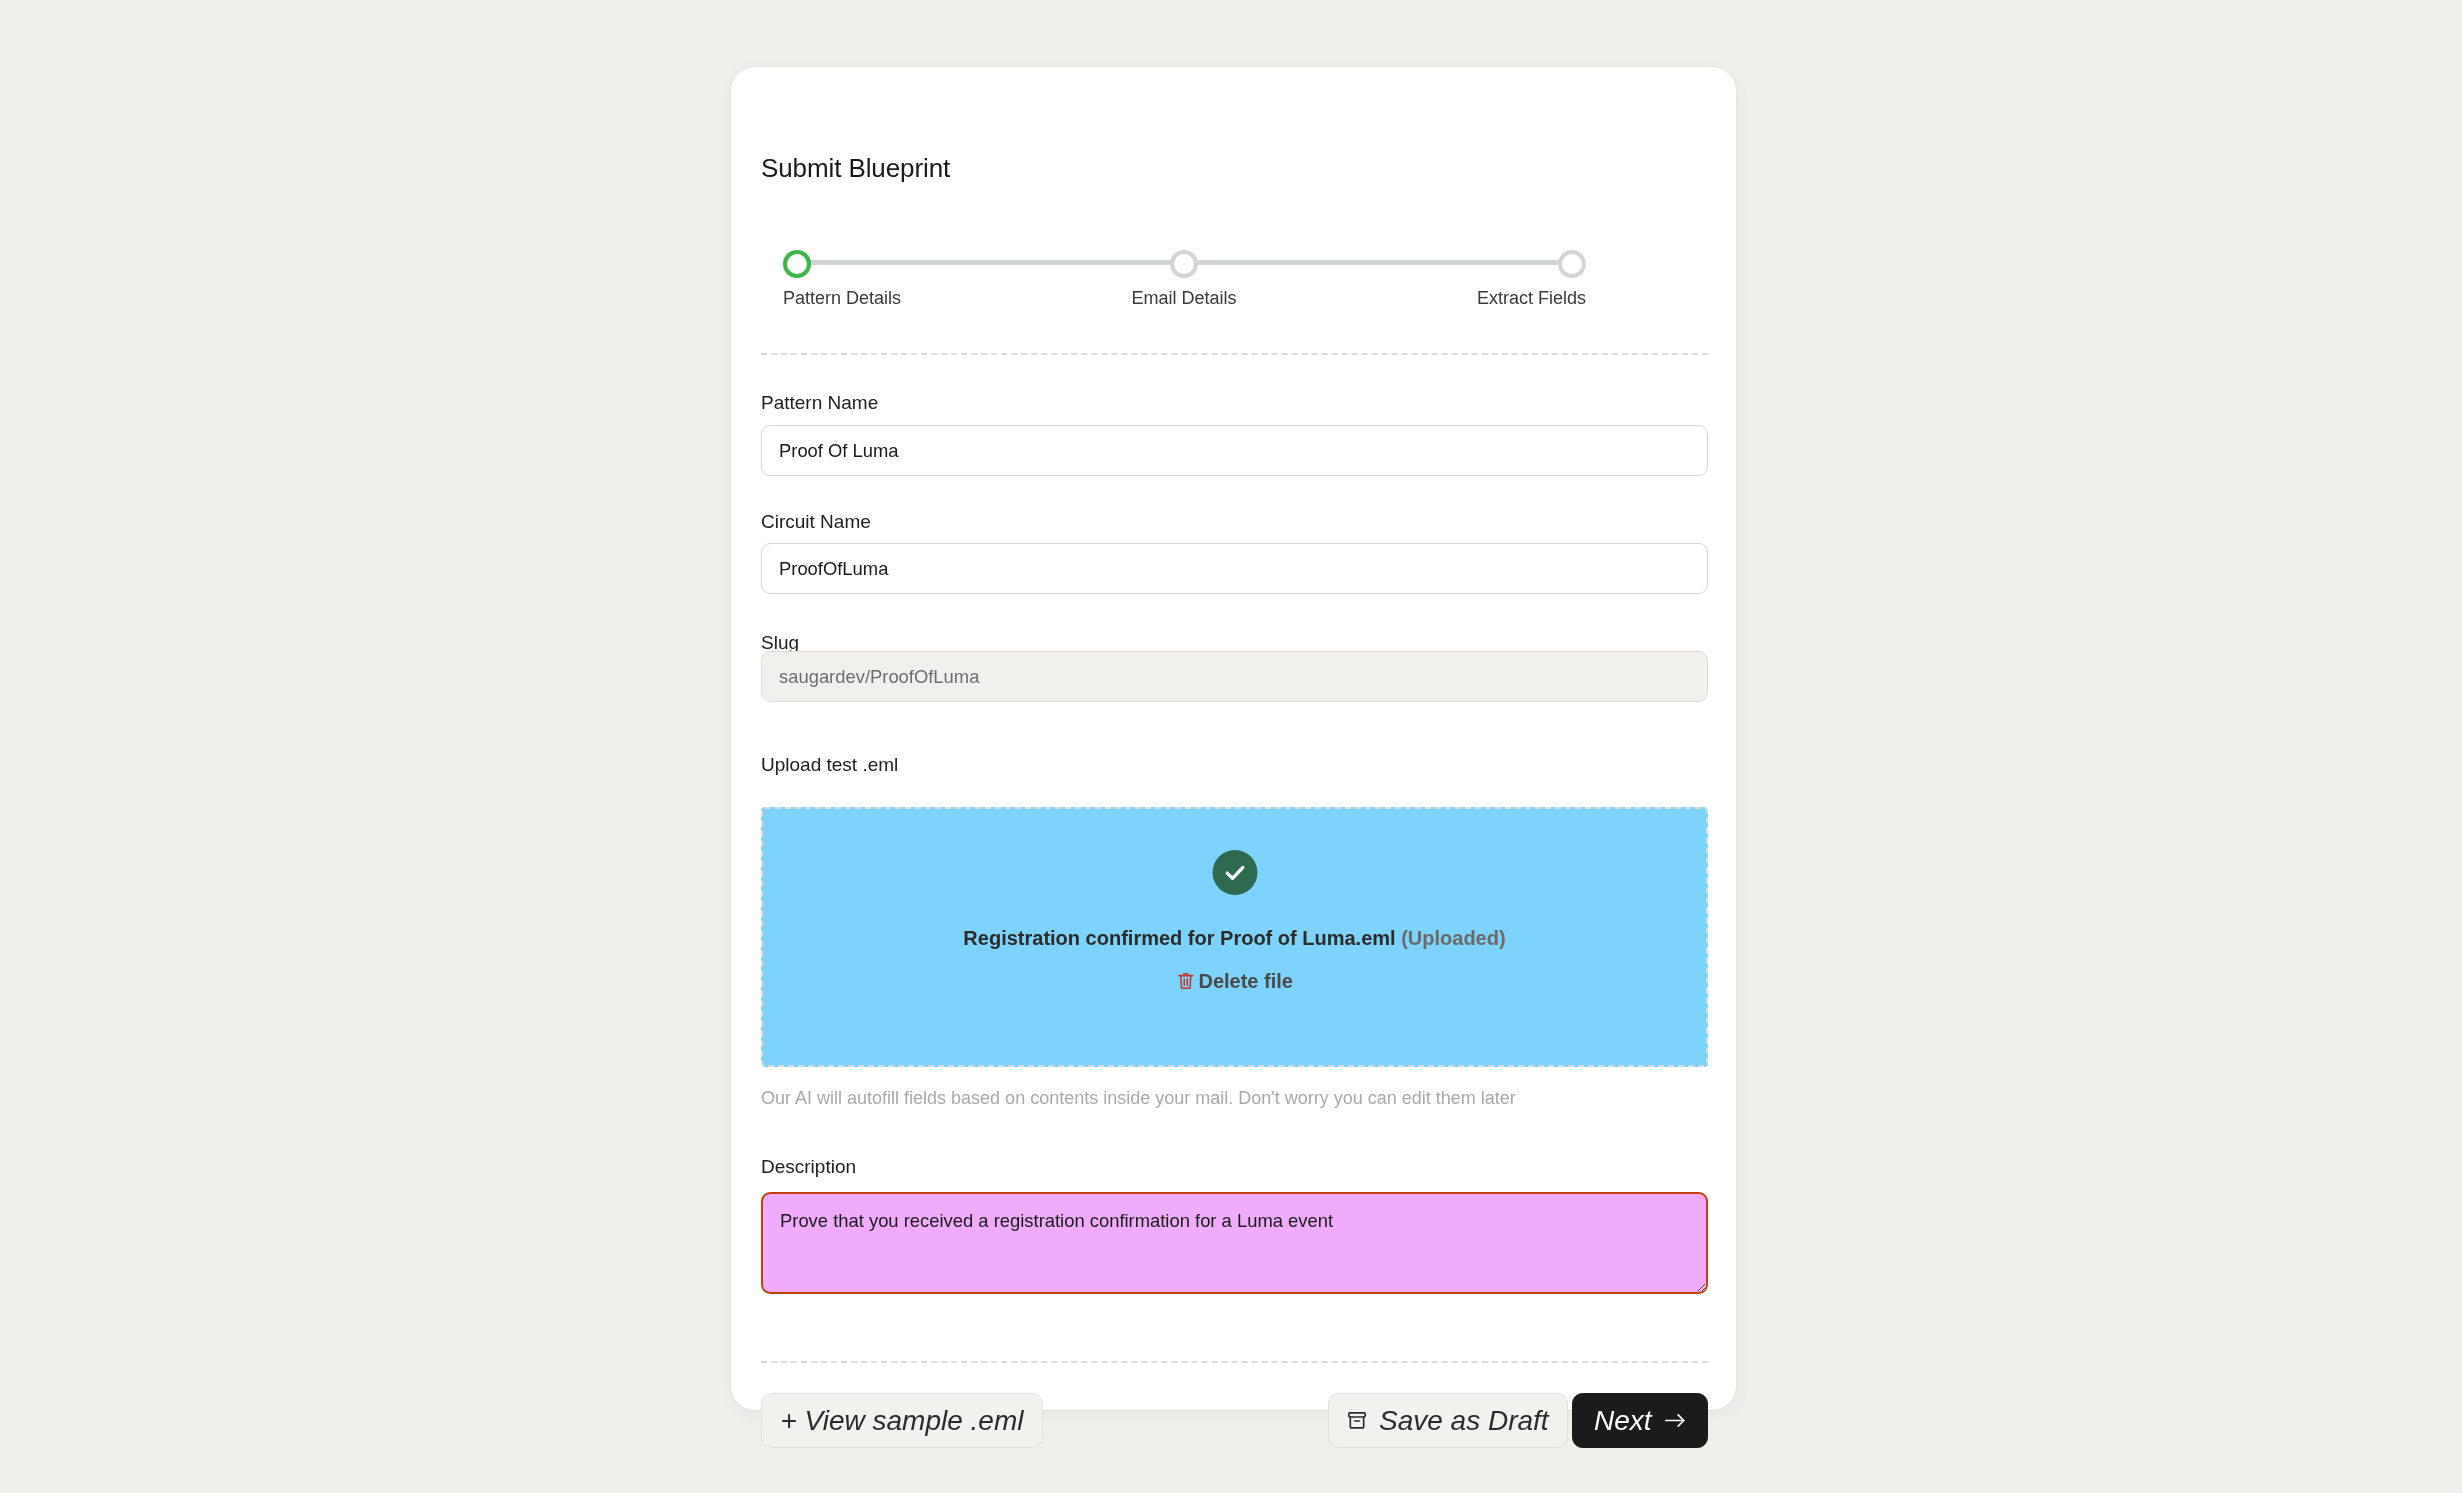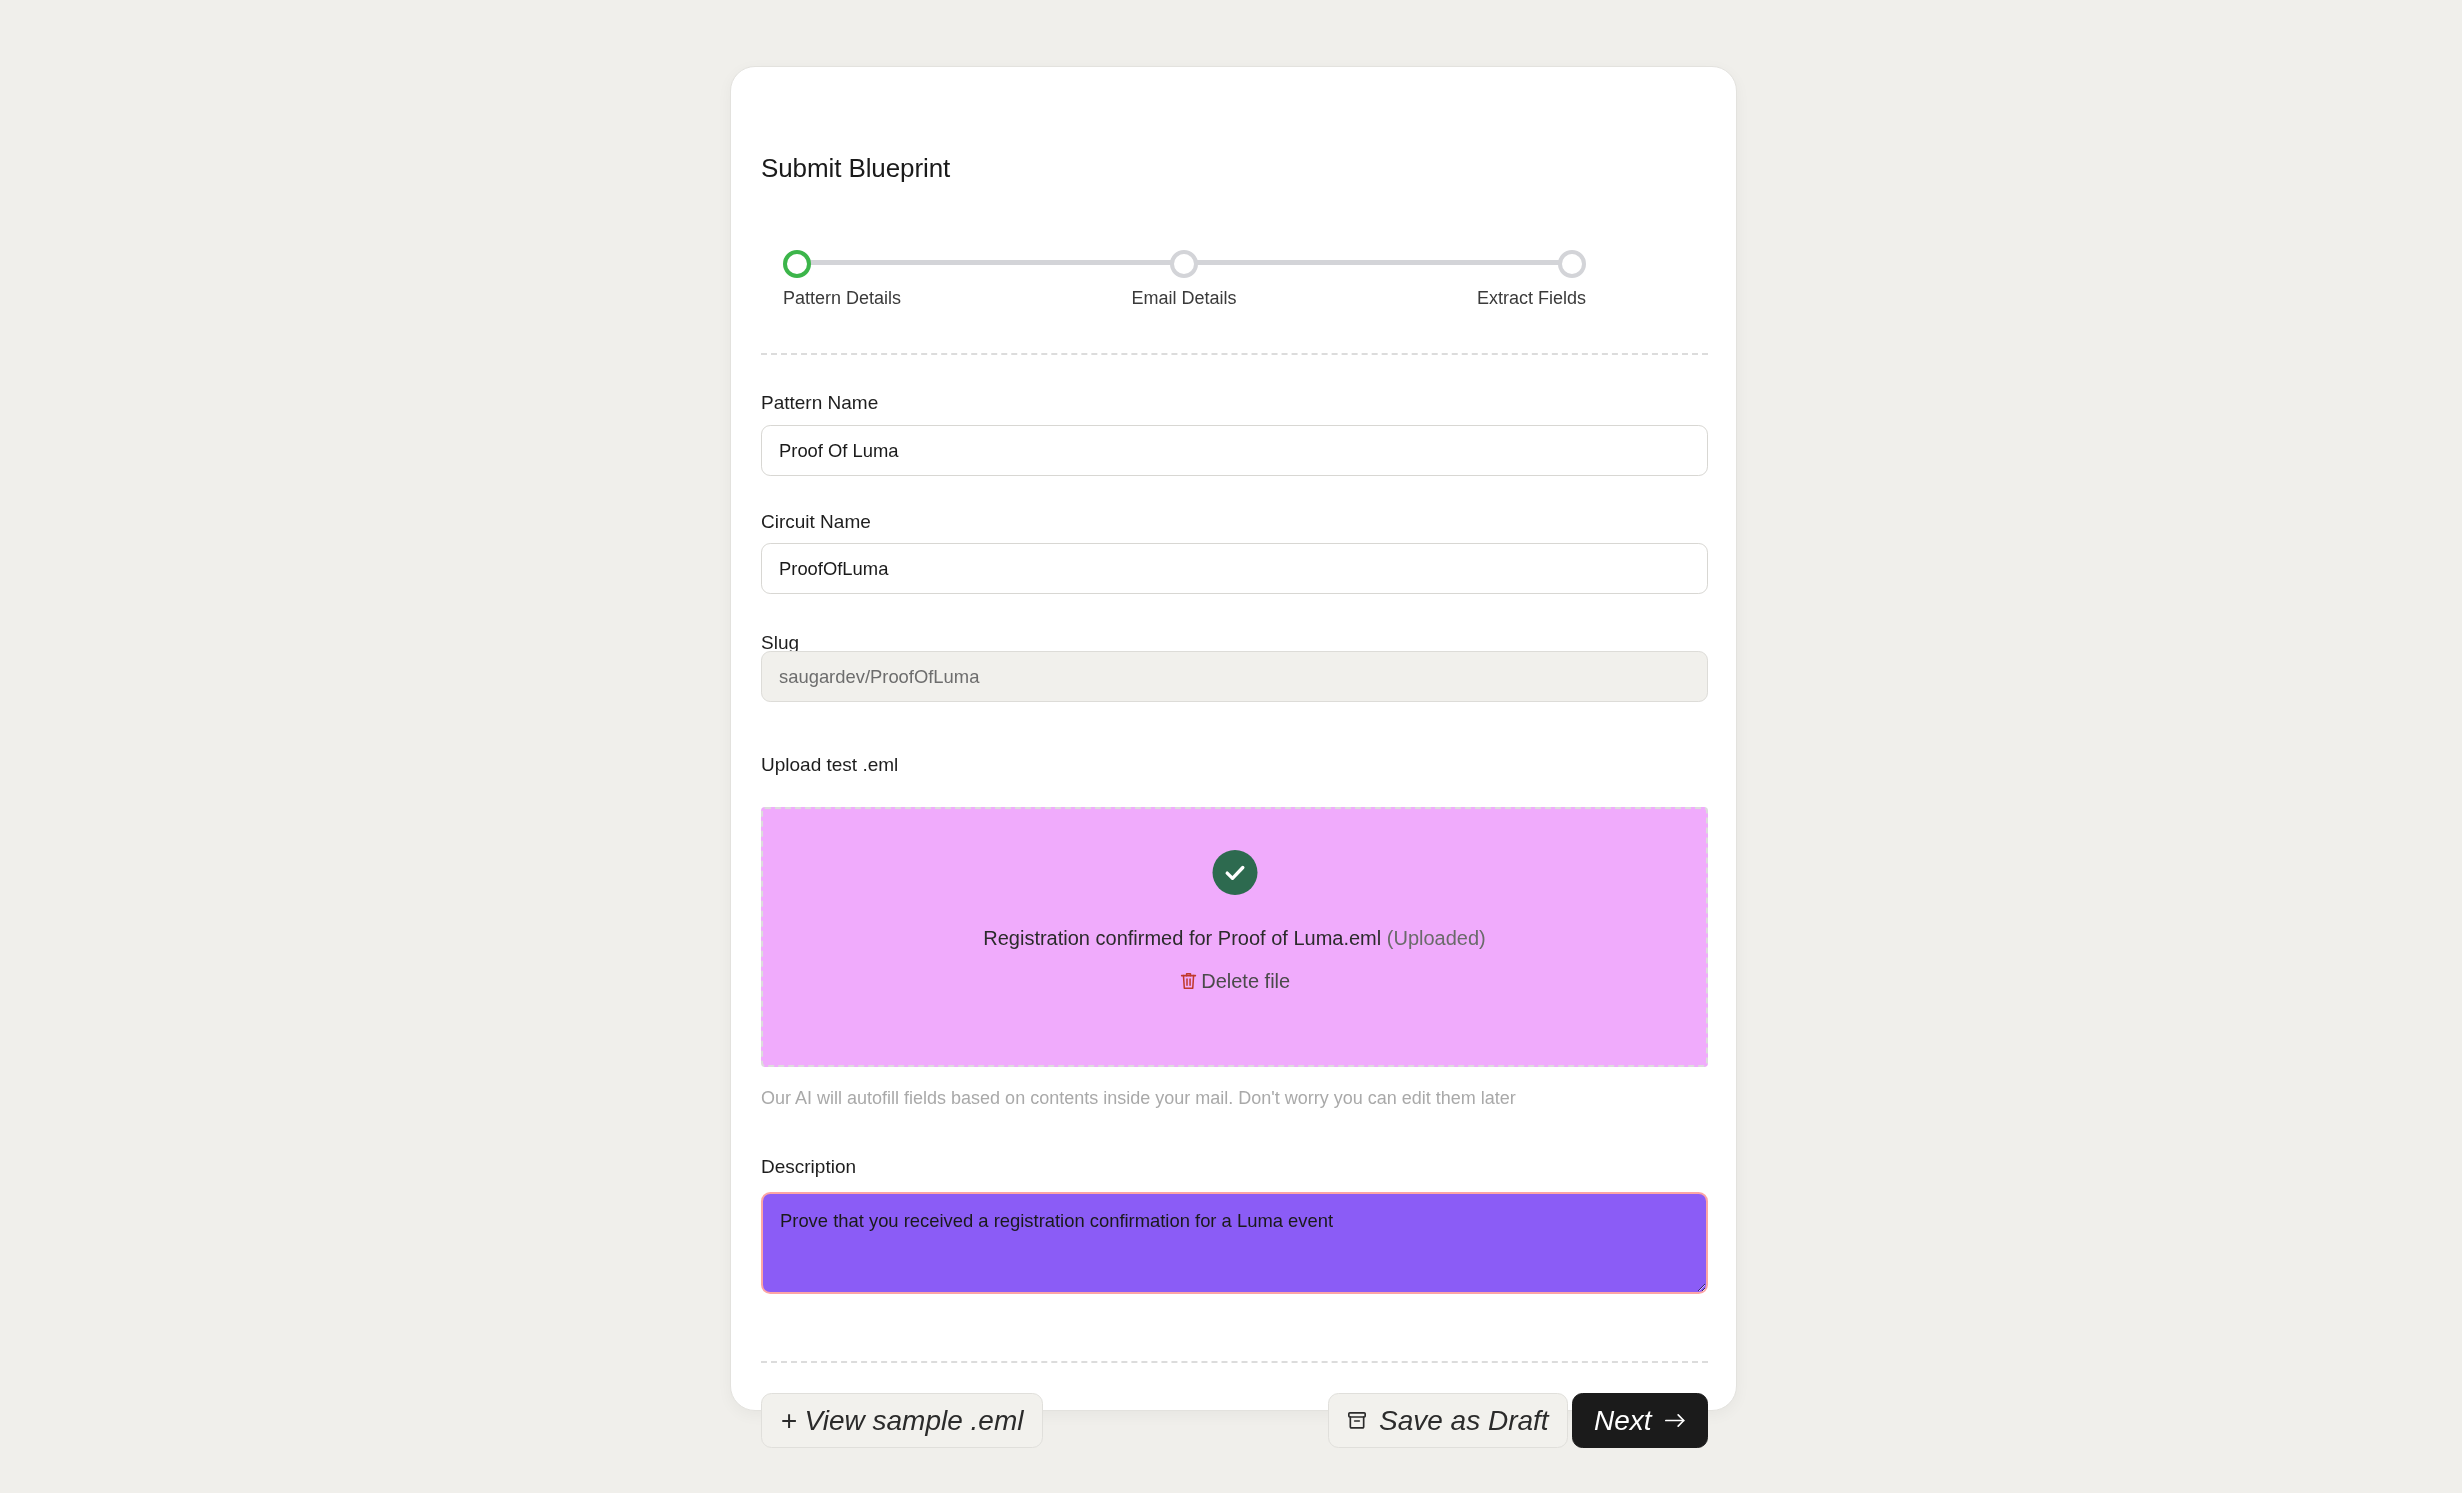--- a/index.html
+++ b/index.html
@@ -143,21 +143,22 @@
 
   
   .dropzone {
     position: absolute;
     left: 0;
     top: 740px;
     width: 947px;
     height: 260px;
     border: 2.6px dashed #dcdcdc;
     border-radius: 4px;
-    background: #f0abfc;
+    background: #7dd3fc;
+    font-weight: bold;
   }
   .dz-check {
     position: absolute;
     left: 50%;
     top: 41px;
     transform: translateX(-50%);
     width: 45px;
     height: 45px;
     border-radius: 50%;
     background: #2d6a4f;
@@ -208,23 +209,23 @@
   }
 
   
   .desc-label { top: 1089px; }
   .desc-area {
     position: absolute;
     left: 0;
     top: 1125px;
     width: 947px;
     height: 102px;
-    border: 2px solid #fca5a5;
+    border: 2px solid #c2410c;
     border-radius: 9.2px;
-    background: #8b5cf6;
+    background: #f0abfc;
     font-family: "Liberation Sans", sans-serif;
     font-size: 18.4px;
     line-height: 24px;
     color: #1a1a1a;
     padding: 14.5px 17px;
     resize: both;
     outline: none;
     overflow: hidden;
   }
 

